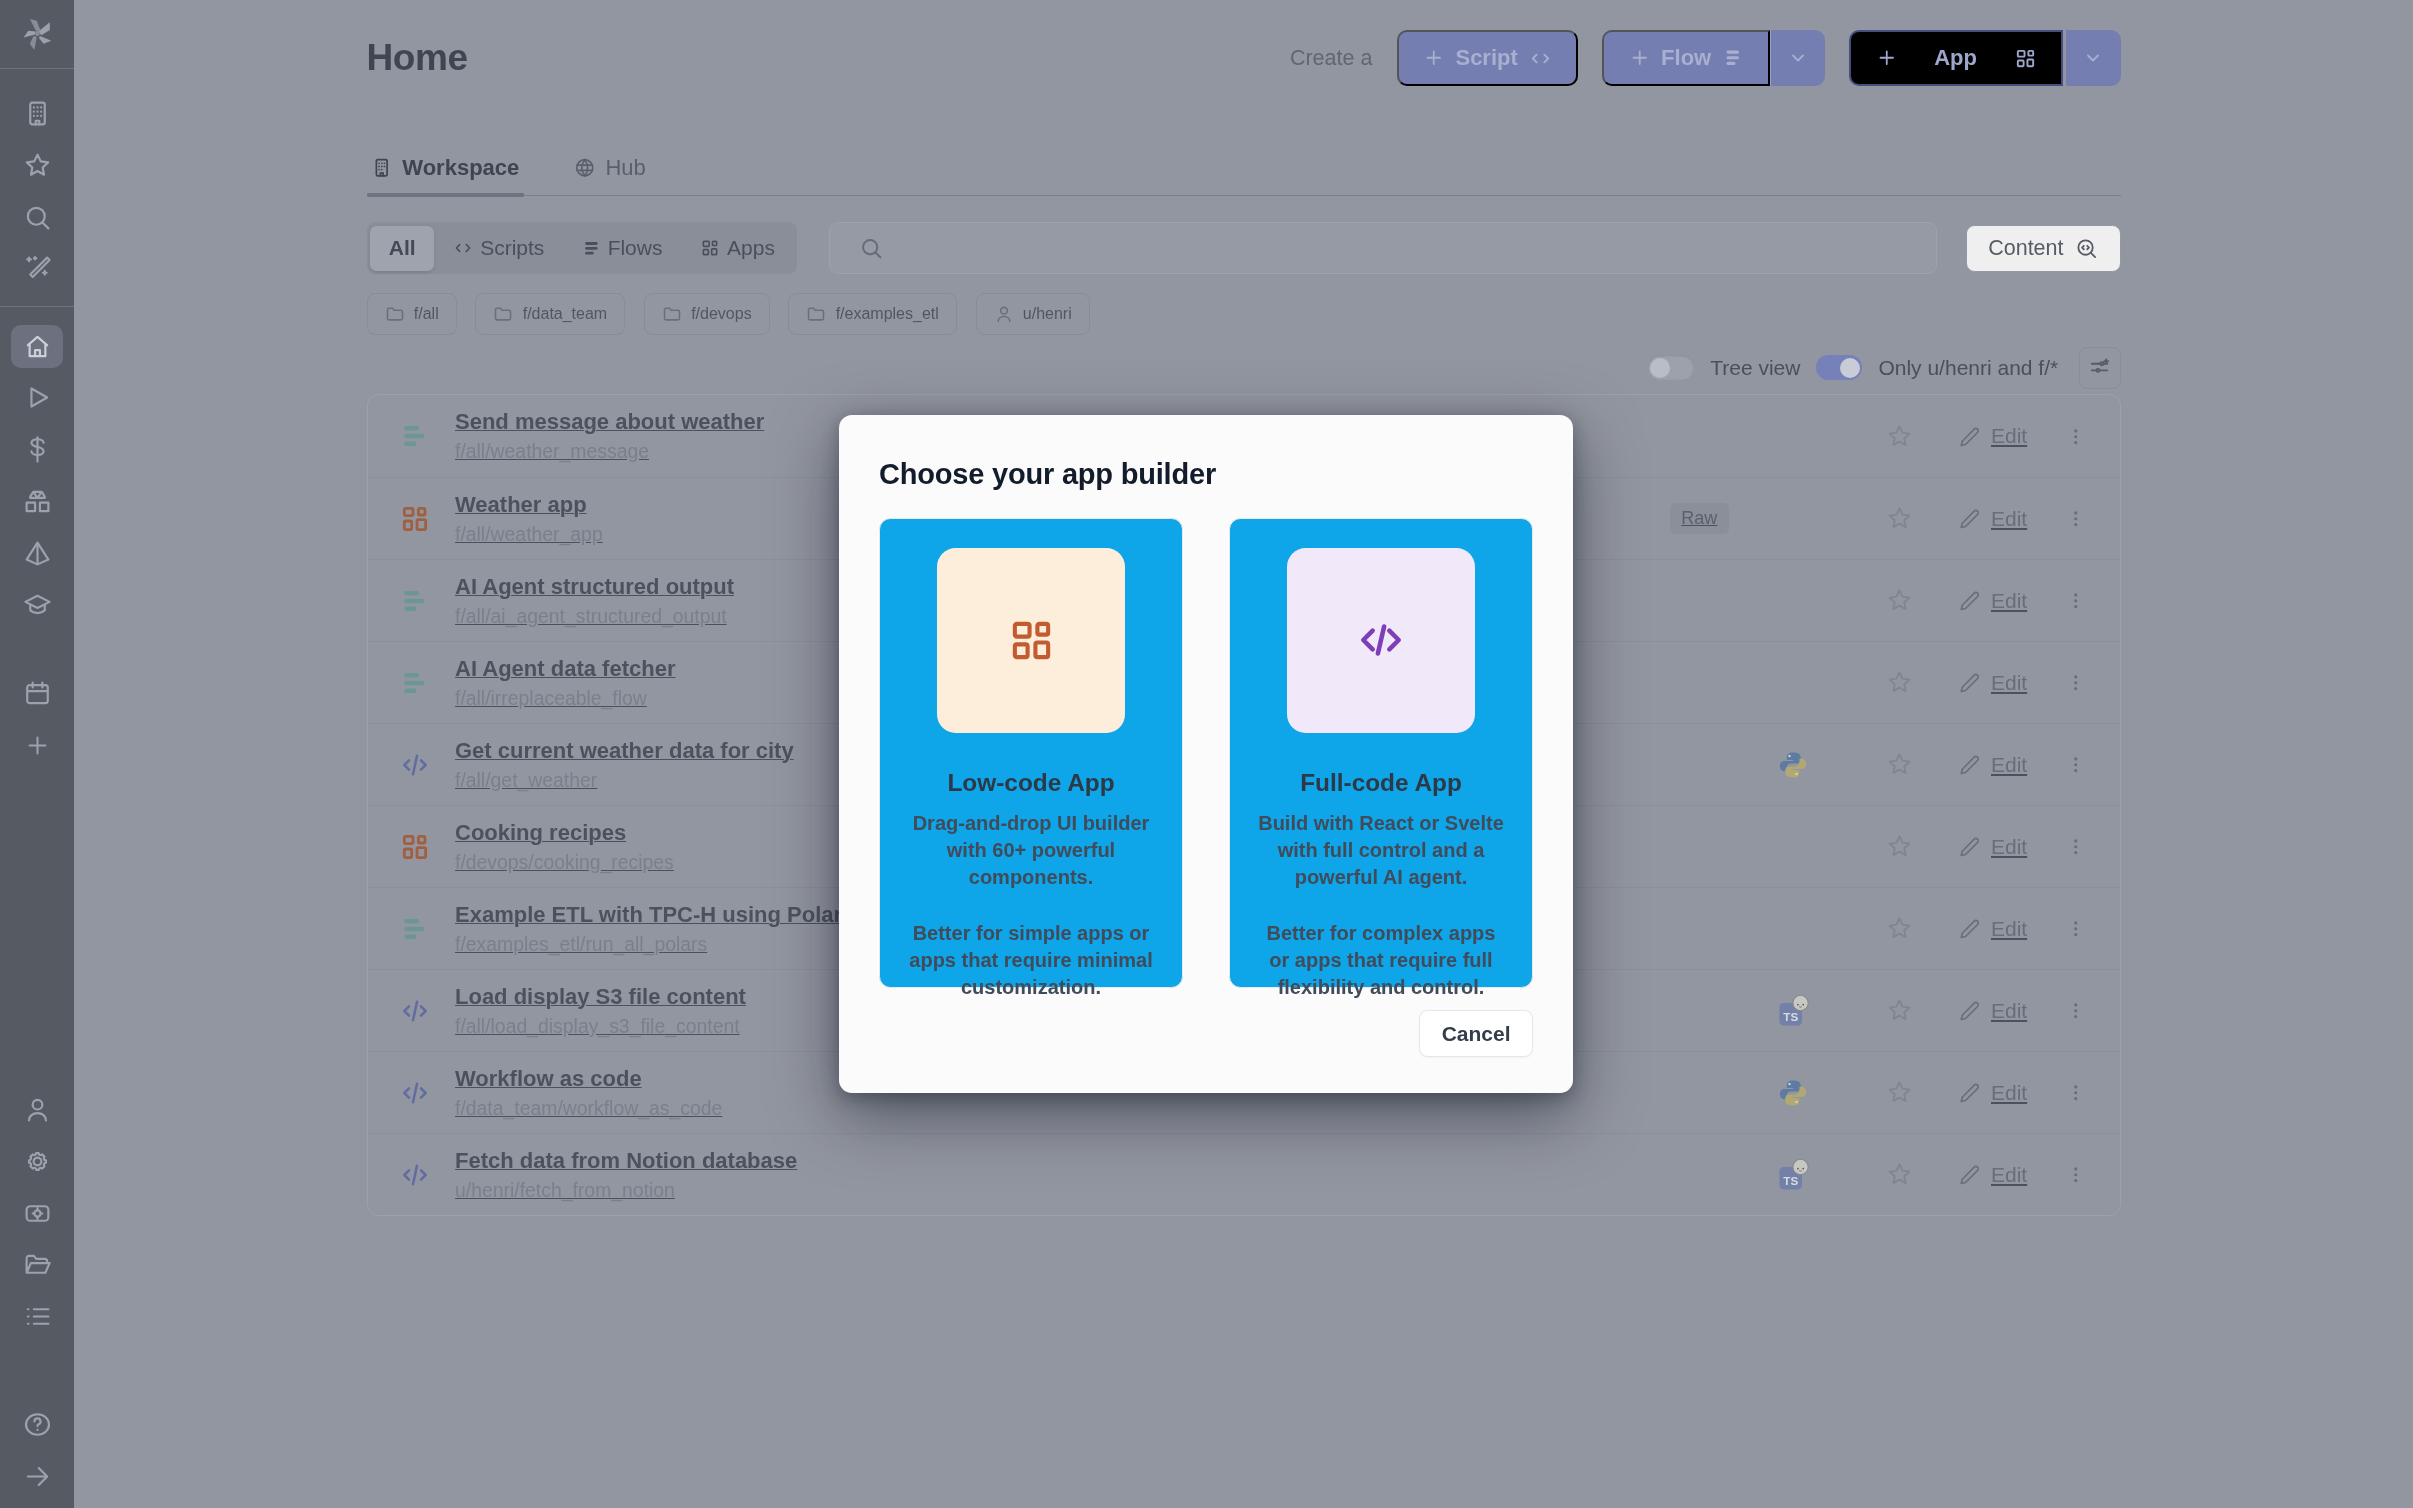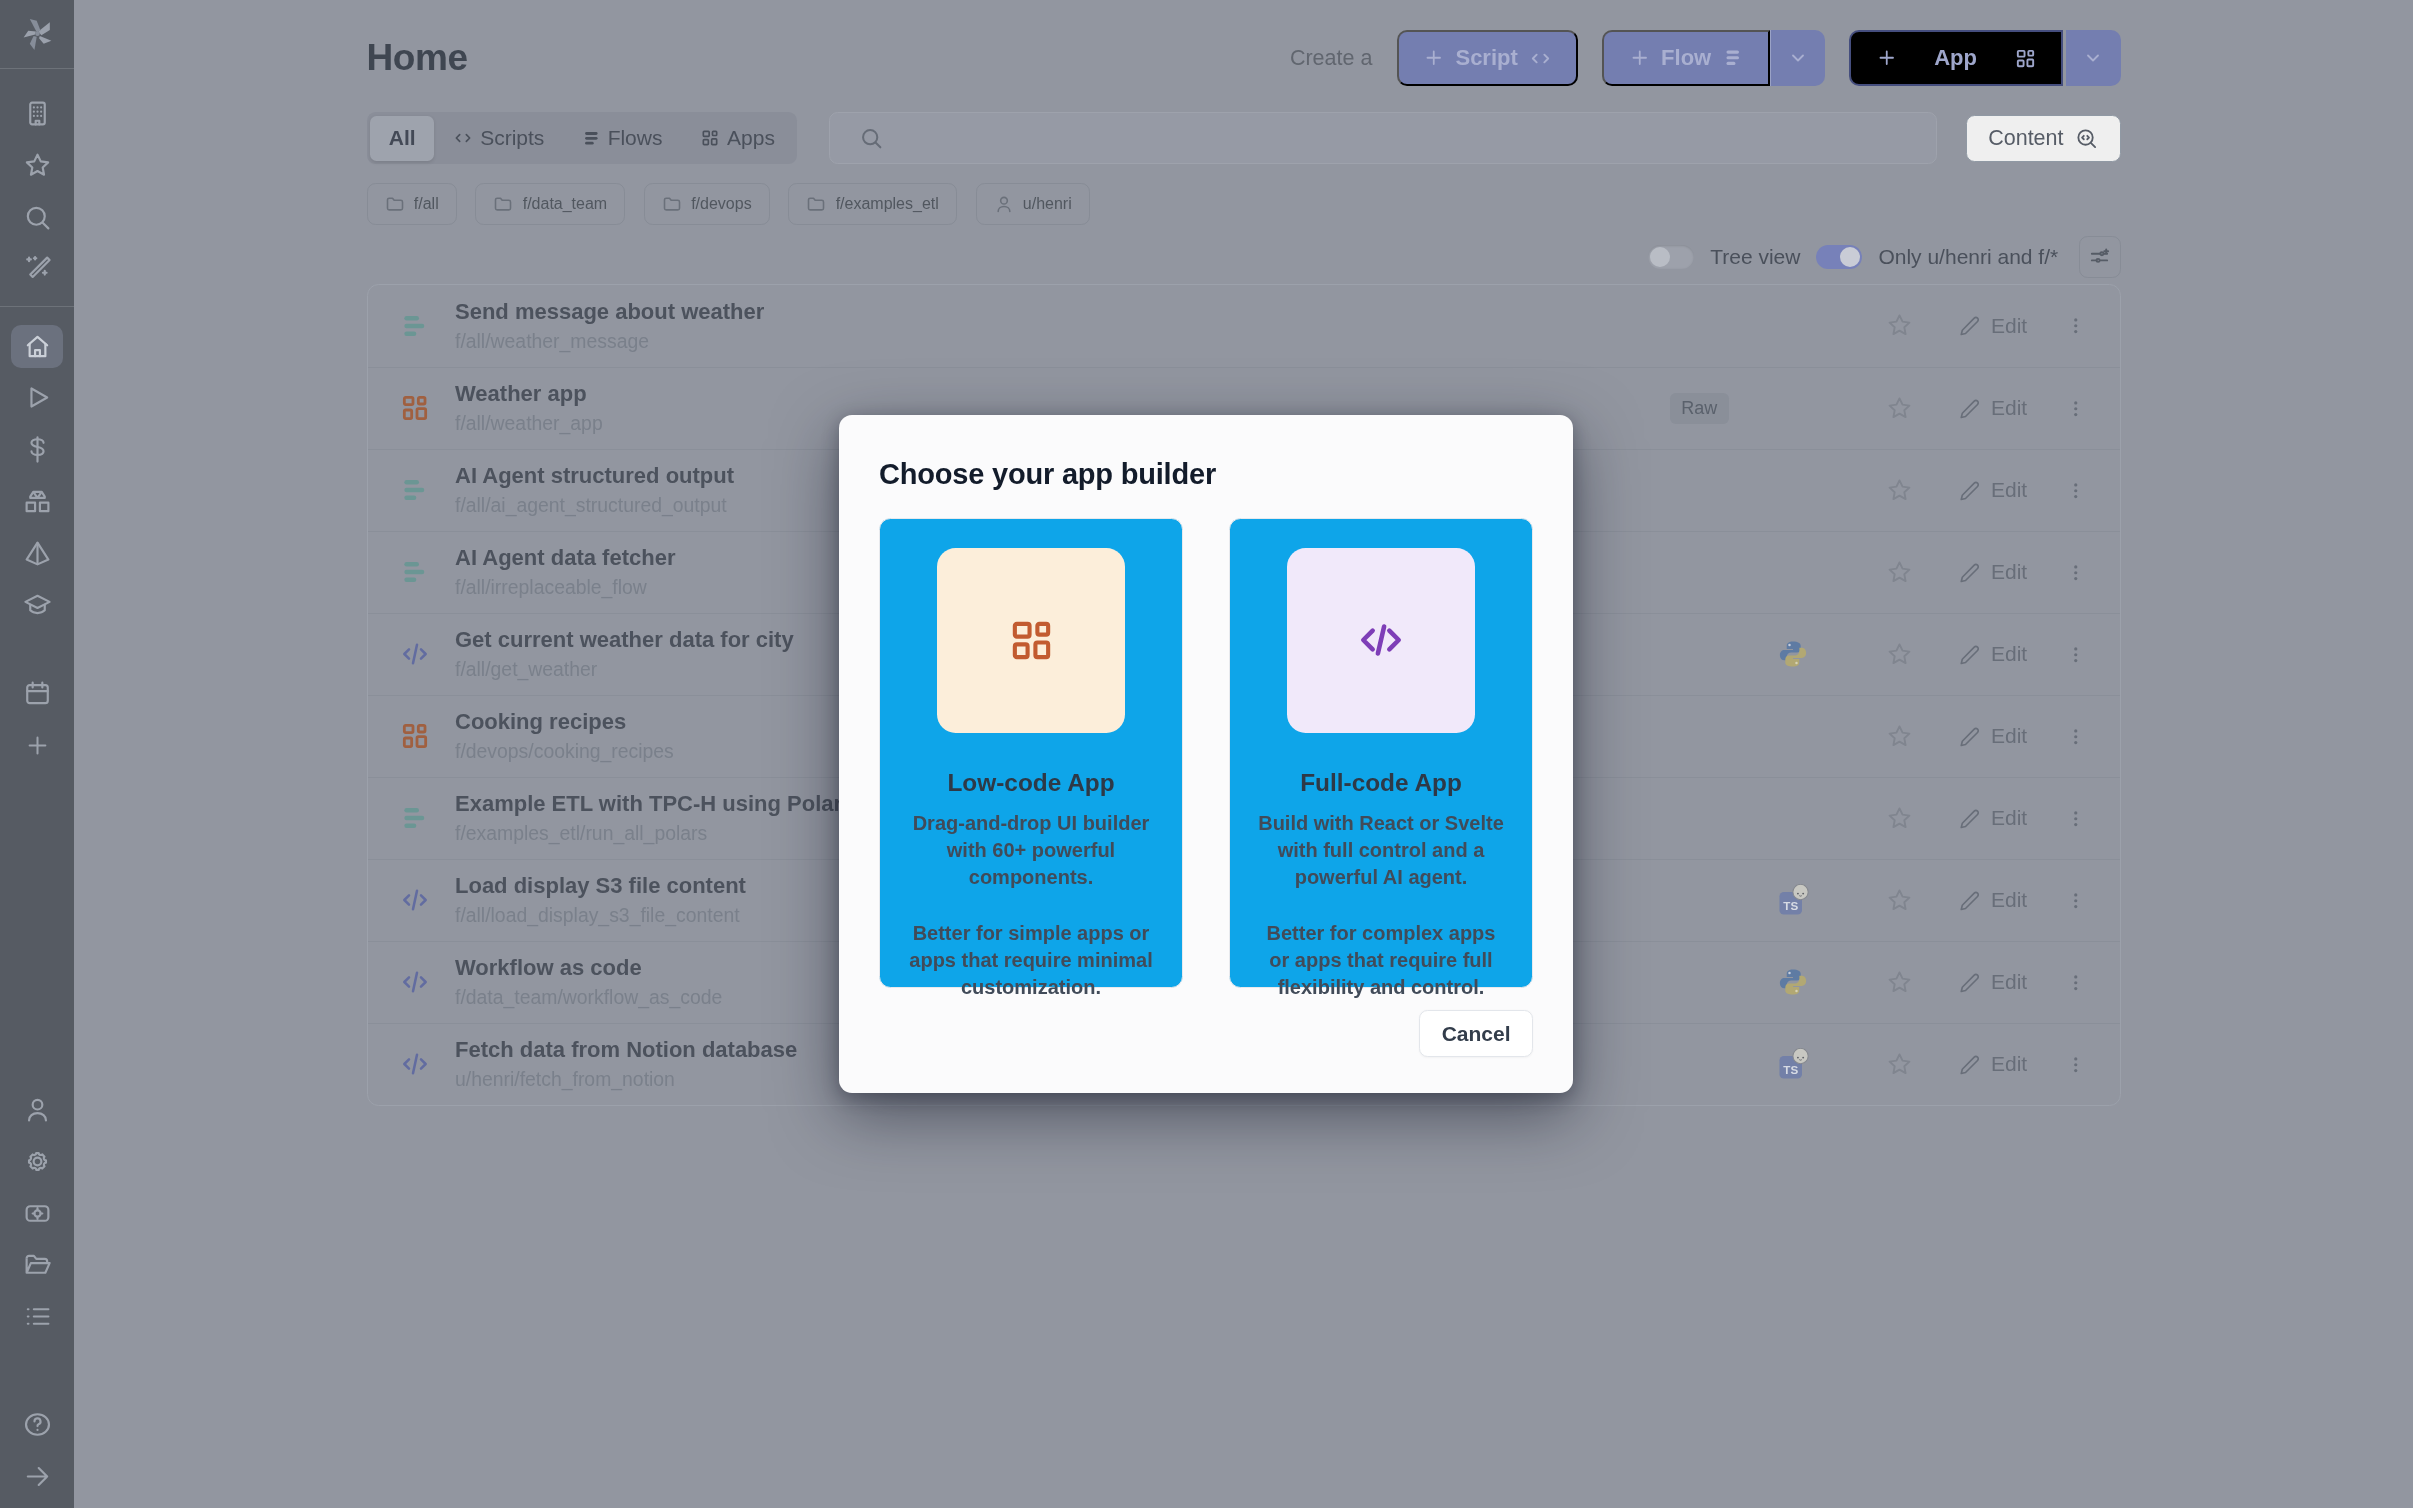--- a/index.html
+++ b/index.html
@@ -78,21 +78,21 @@
   .switch.off { background:#9DA1AB; box-shadow:inset 0 0.7px 2.2px rgba(0,0,0,0.15); }
   .switch.on  { background:#7781B9; }
   .switch .knob { position:absolute; top:2.2px; width:20px; height:20px; border-radius:50%; }
   .switch.off .knob { left:2.2px; background:#B9BDC5; }
   .switch.on  .knob { right:2.2px; background:#C9CCD6; }
   .filter-btn { width:42px; height:42px; border:1.4px solid #878C96; border-radius:8.6px; display:flex;
     align-items:center; justify-content:center; color:#565C66; cursor:pointer; margin-left:4.3px; }
 
   
   .list { margin-top:5.7px; border:1.4px solid #9CA1AB; border-radius:11.5px; overflow:hidden; }
-  .row { display:flex; align-items:center; height:82px; padding:0 18.7px 0 29px; cursor:pointer; }
+  .row { display:flex; align-items:center; height:82px; padding:0 18.7px 0 29px; cursor:pointer;text-decoration:underline; }
   .row + .row { border-top:1.4px solid #8A8F99; }
   .type-icon { width:37px; display:flex; justify-content:center; }
   .type-icon.flow { color:#6B9694; }
   .type-icon.app { color:#A06040; }
   .type-icon.script { color:#626CA0; }
   .row-text { margin-left:21.5px; flex:1; min-width:0; }
   .row-title { font-size:22px; font-weight:600; color:#4C525D; white-space:nowrap; }
   .row-path { font-size:19.4px; color:#7A808B; margin-top:5px; white-space:nowrap; }
   .col-badge { width:108px; display:flex; justify-content:flex-start; }
   .badge { background:#8A8F99; color:#5A616C; font-size:18px; padding:5px 11.5px; border-radius:5.7px; }
@@ -328,20 +328,38 @@
           </button>
           <span class="chev-seg">
             <svg width="20" height="20" viewBox="0 0 24 24" fill="none" stroke="currentColor" stroke-width="2.2" stroke-linecap="round" stroke-linejoin="round">
                 <path d="m6 9 6 6 6-6"></path>
               </svg>
           </span>
         </div>
       </div>
     </div>
 
+    <div class="tabs-row">
+      <div class="tab active">
+        <svg width="21.5" height="21.5" viewBox="0 0 24 24" fill="none" stroke="currentColor" stroke-width="1.9" stroke-linecap="round">
+            <rect x="6" y="3" width="12" height="18" rx="1.5"></rect>
+            <path d="M9 7h.01M12 7h.01M15 7h.01M9 10.5h.01M12 10.5h.01M15 10.5h.01M9 14h.01M12 14h.01"></path>
+            <path d="M10.5 21v-3h3v3"></path>
+          </svg>
+        <span>Workspace</span>
+      </div>
+      <div class="tab">
+        <svg width="21.5" height="21.5" viewBox="0 0 24 24" fill="none" stroke="currentColor" stroke-width="1.9" stroke-linecap="round">
+            <circle cx="12" cy="12" r="9"></circle>
+            <path d="M3.6 9h16.8M3.6 15h16.8"></path>
+            <path d="M12 3a14 14 0 0 1 0 18 14 14 0 0 1 0-18"></path>
+          </svg>
+        <span>Hub</span>
+      </div>
+    </div>
 
     <div class="filter-row">
       <div class="segmented">
         <div class="seg active">
           <span>All</span>
         </div>
         <div class="seg">
           <svg width="20" height="20" viewBox="0 0 24 24" fill="none" stroke="currentColor" stroke-width="2" stroke-linecap="round" stroke-linejoin="round">
               <path d="m8 8-4 4 4 4M16 8l4 4-4 4"></path>
             </svg>

